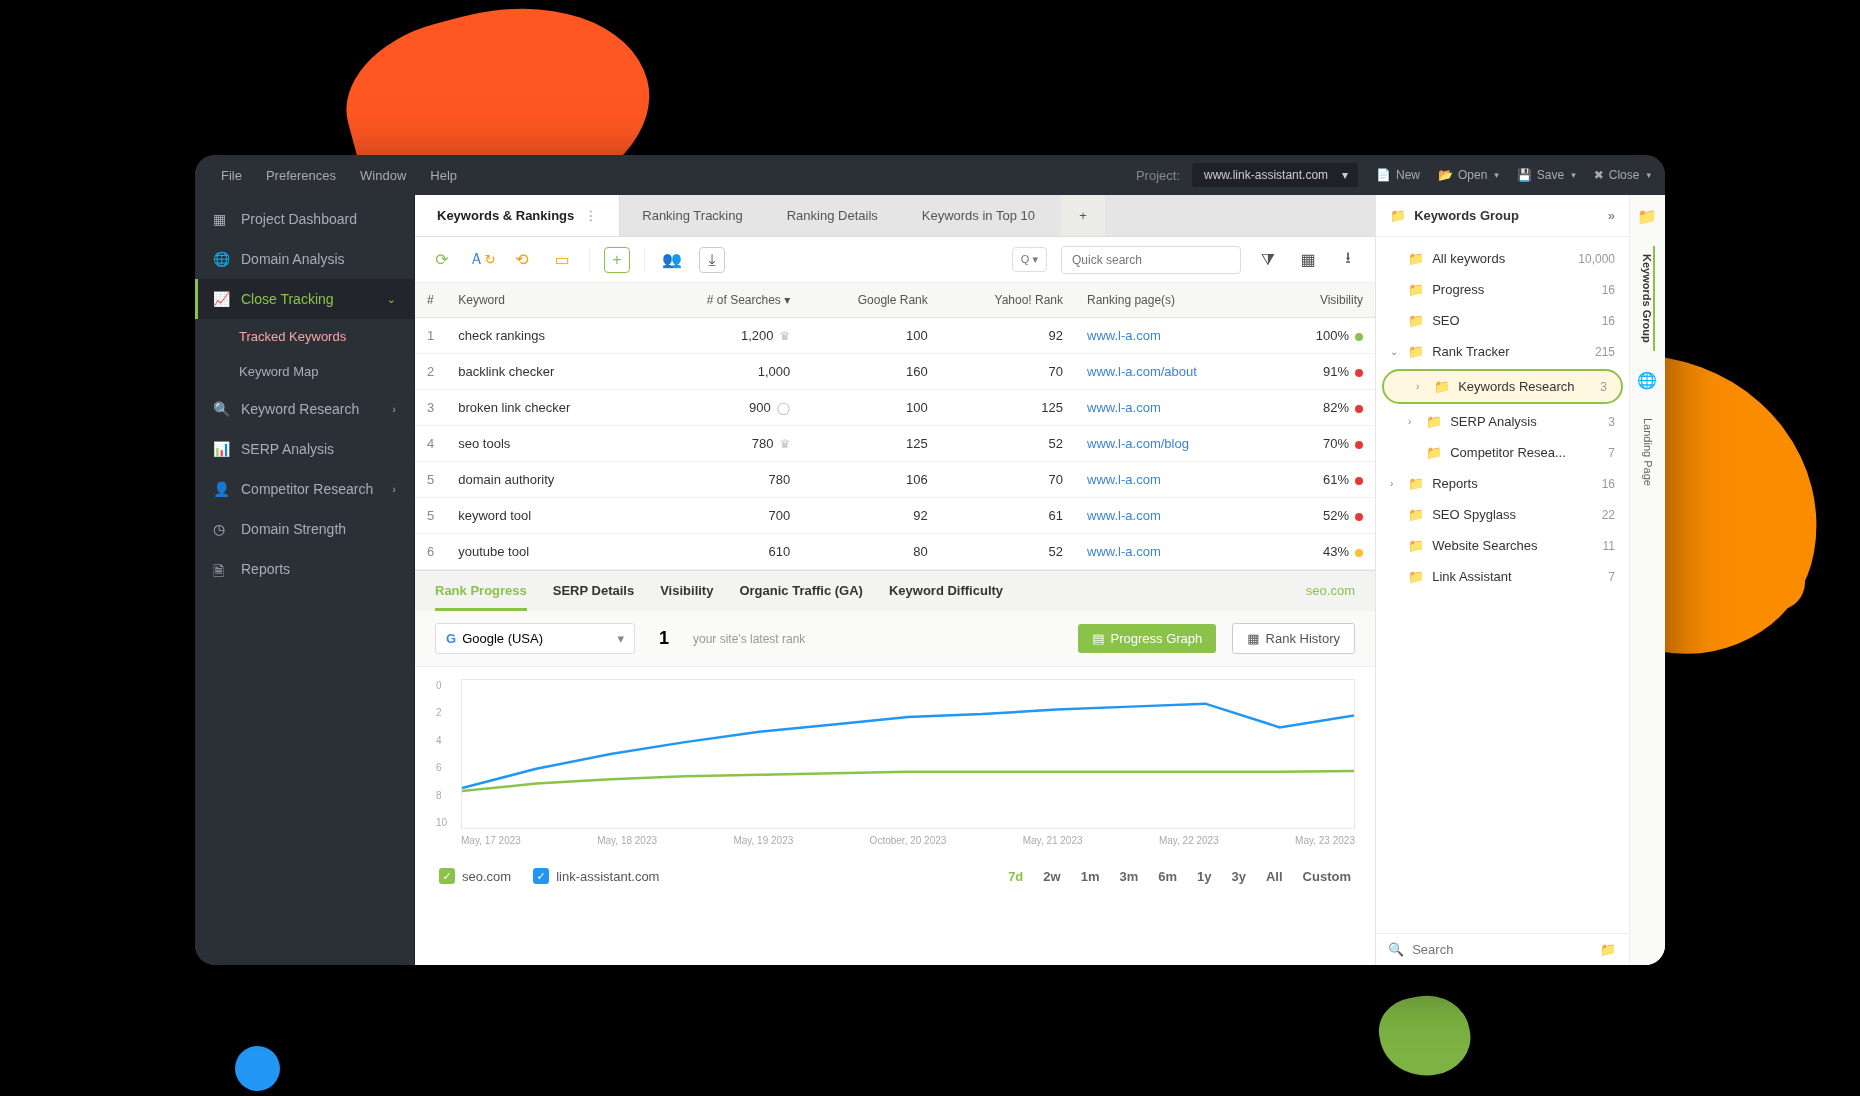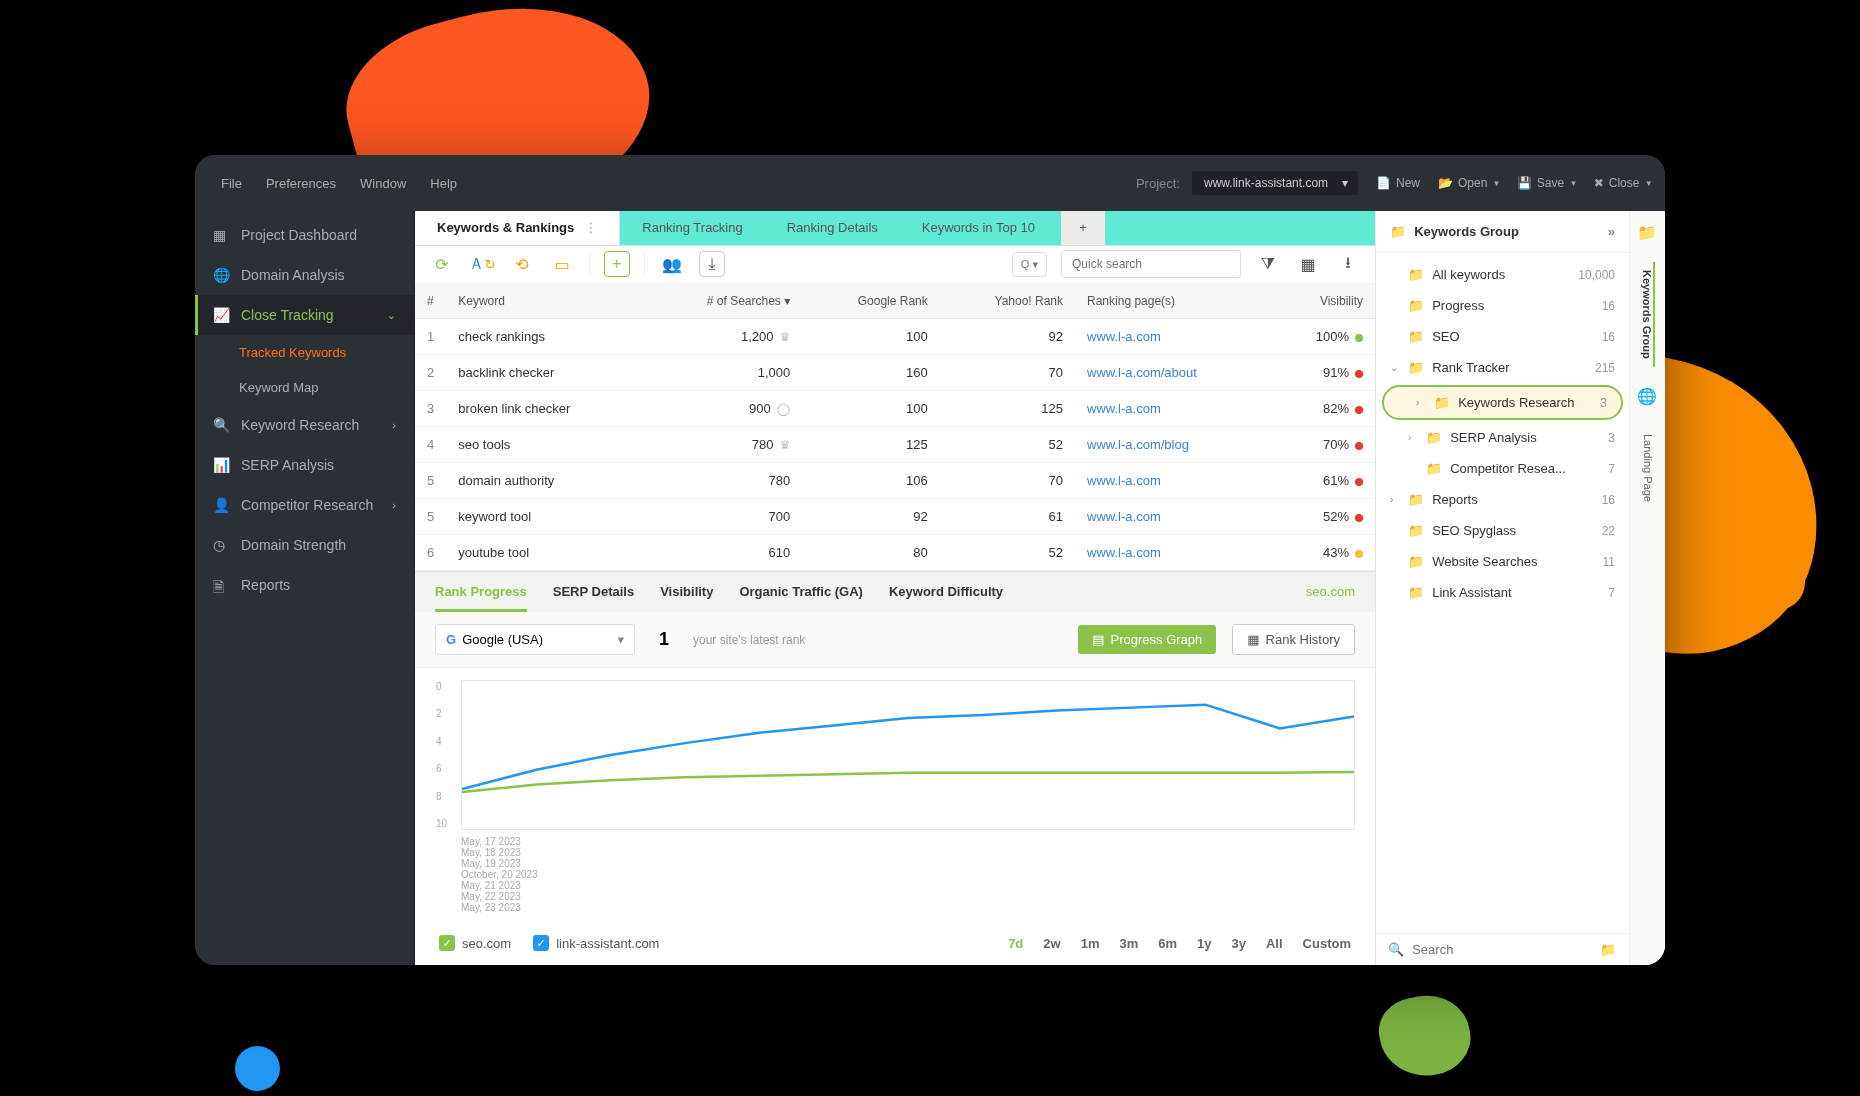--- a/index.html
+++ b/index.html
@@ -9,44 +9,44 @@
 .blob { position: absolute; border-radius: 50%; }
 .blob-orange-1 { top: 10px; left: 350px; width: 300px; height: 200px; background: #ff5722; border-radius: 40% 60% 50% 50%; transform: rotate(-15deg); }
 .blob-orange-2 { top: 360px; right: 40px; width: 310px; height: 290px; background: #fb8c00; border-radius: 30% 60% 45% 55%; transform: rotate(10deg); }
 .blob-orange-3 { top: 555px; right: 55px; width: 55px; height: 55px; background: #fb8c00; border-radius: 50%; }
 .blob-green { bottom: 20px; left: 1380px; width: 90px; height: 80px; background: #7cb342; border-radius: 40% 50% 45% 55%; transform: rotate(-10deg); }
 .blob-blue { bottom: 5px; left: 235px; width: 45px; height: 45px; background: #2196f3; border-radius: 50%; }
 
 .app-window { position: absolute; top: 155px; left: 195px; width: 1470px; height: 810px; background: #2b2f36; border-radius: 20px; box-shadow: 0 15px 60px rgba(0,0,0,0.5); display: flex; flex-direction: column; overflow: hidden; }
 
 
-.menubar { height: 56px; background: #2b2f36; display: flex; align-items: center; padding: 0 14px; color: #aaa; font-size: 13px; justify-content: space-between; }
+.menubar { height: 40px; background: #2b2f36; display: flex; align-items: center; padding: 0 14px; color: #aaa; font-size: 13px; justify-content: space-between; }
 .menubar .menu-item { padding: 0 12px; cursor: pointer; }
 .menubar .spacer { flex: 1; }
 .menubar .project-label { color: #888; margin-right: 12px; }
 .menubar .project-select { background: #1e2127; color: #ccc; padding: 5px 30px 5px 12px; border-radius: 3px; font-size: 12px; position: relative; cursor: pointer; }
 .menubar .project-select::after { content: '▾'; position: absolute; right: 10px; }
 .menubar .tb-btn { margin-left: 18px; color: #aaa; cursor: pointer; display: flex; align-items: center; gap: 5px; font-size: 12px; }
 
 .body-row { flex: 1; display: flex; overflow: hidden; }
 
 
 .sidebar { width: 220px; background: #2b2f36; color: #bbb; font-size: 14px; border-right: 1px solid #1e2127; padding-top: 4px; }
 .sidebar .nav-item { display: flex; align-items: center; padding: 12px 18px; gap: 12px; cursor: pointer; color: #a8aeb7; }
 .sidebar .nav-item.active { color: #8bc34a; border-left: 3px solid #8bc34a; padding-left: 15px; background: #22262c; }
 .sidebar .nav-sub { padding: 10px 18px 10px 44px; font-size: 13px; cursor: pointer; color: #a8aeb7; }
-.sidebar .nav-sub.sub-active { color: #f97316; }
+.sidebar .nav-sub.sub-active { color: #fca5a5; }
 .sidebar .nav-chevron { margin-left: auto; font-size: 11px; }
 .nav-icon { width: 16px; height: 16px; display: inline-block; }
 
 
 .main { flex: 1; background: #fff; display: flex; flex-direction: column; overflow: hidden; }
 
 
-.tabs { height: 42px; background: #5eead4; display: flex; align-items: center; border-bottom: 1px solid #ddd; }
+.tabs { height: 42px; background: #e5e5e5; display: flex; align-items: center; border-bottom: 1px solid #ddd; }
 .tab { padding: 0 22px; height: 100%; display: flex; align-items: center; font-size: 13px; color: #555; cursor: pointer; }
 .tab.active { background: #fff; color: #222; font-weight: 600; border-right: 1px solid #ddd; }
 .tab.add { width: 36px; justify-content: center; background: #ebebe8; margin-left: 4px; }
 
 
 .toolbar { height: 46px; background: #fff; display: flex; align-items: center; padding: 0 14px; gap: 14px; border-bottom: 1px solid #eee; }
 .tool-icon { width: 26px; height: 26px; display: flex; align-items: center; justify-content: center; cursor: pointer; color: #555; border-radius: 4px; }
 .tool-icon.accent-g { color: #8bc34a; }
 .tool-icon.accent-o { color: #ff9800; }
 .tool-icon.box { border: 1px solid #8bc34a; color: #8bc34a; }
@@ -83,21 +83,21 @@
 .engine-select::after { content: '▾'; position: absolute; right: 10px; color: #888; }
 .rank-num { font-size: 18px; font-weight: 700; margin: 0 8px; }
 .rank-hint { color: #999; font-size: 12px; }
 .btn-green { background: #8bc34a; color: #fff; padding: 7px 14px; border-radius: 3px; font-size: 13px; cursor: pointer; display: flex; align-items: center; gap: 6px; }
 .btn-outline { background: #fff; border: 1px solid #ccc; color: #555; padding: 7px 14px; border-radius: 3px; font-size: 13px; cursor: pointer; display: flex; align-items: center; gap: 6px; }
 
 
 .chart-area { background: #fff; padding: 12px 20px 8px 46px; }
 .chart-box { border: 1px solid #e8e8e8; height: 150px; position: relative; background: #fff; }
 .y-axis { position: absolute; left: -26px; top: 0; height: 100%; display: flex; flex-direction: column; justify-content: space-between; font-size: 10px; color: #aaa; }
-.x-axis { display: flex; justify-content: space-between; font-size: 10px; color: #aaa; padding: 6px 0 0; flex-direction: column; }
+.x-axis { display: flex; justify-content: space-between; font-size: 10px; color: #aaa; padding: 6px 0 0; }
 .chart-svg { width: 100%; height: 100%; }
 
 
 .legend-row { background: #fff; padding: 14px 24px; display: flex; align-items: center; gap: 22px; font-size: 13px; color: #555; }
 .leg-item { display: flex; align-items: center; gap: 7px; cursor: pointer; }
 .leg-chk { width: 16px; height: 16px; border-radius: 3px; display: flex; align-items: center; justify-content: center; color: #fff; font-size: 11px; }
 .leg-chk.g { background: #8bc34a; }
 .leg-chk.b { background: #2196f3; }
 .range-opt { color: #666; font-weight: 600; cursor: pointer; }
 .range-opt.active { color: #8bc34a; }

